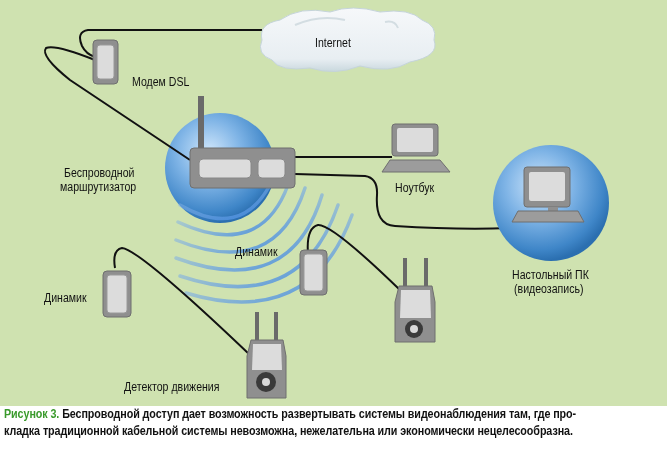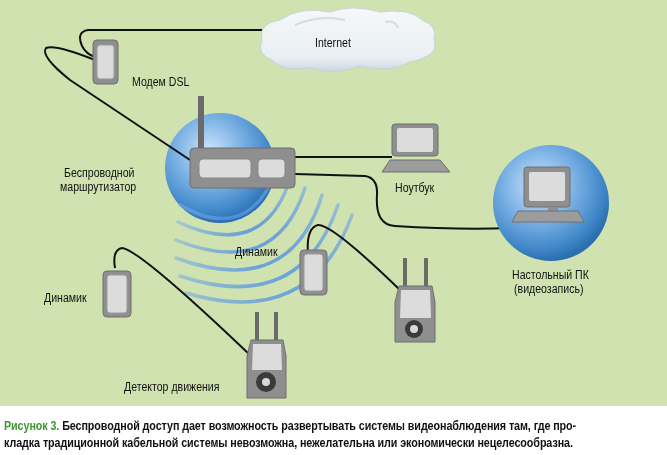--- a/index.html
+++ b/index.html
@@ -1,20 +1,20 @@
 <!DOCTYPE html>
 <html><head>
   <meta charset="utf-8">
   <style>
     html, body { margin:0; padding:0; }
     body { width:667px; height:455px; background:#ffffff; position:relative; overflow:hidden; font-family:"Liberation Sans", sans-serif; }
     #diagram { position:absolute; left:0; top:0; width:667px; height:406px; background:#cfe2b0; }
     #diagram svg { position:absolute; left:0; top:0; }
     .lbl { position:absolute; font-family:"Liberation Sans", sans-serif; font-size:12px; color:#111; line-height:14px; white-space:nowrap; transform:scaleX(0.88); transform-origin:left top; }
-    #caption { position:absolute; left:4px; top:418px; width:660px; font-family:"Liberation Sans", sans-serif; font-size:12.5px; line-height:17px; color:#111; font-weight:bold; letter-spacing:-0.1px; }
+    #caption { position:absolute; left:4px; top:406px; width:660px; font-family:"Liberation Sans", sans-serif; font-size:12.5px; line-height:17px; color:#111; font-weight:bold; letter-spacing:-0.1px; }
     #caption .fig { color:#3a9a2c; }
     #caption .line { display:block; white-space:nowrap; transform:scaleX(0.86); transform-origin:left top; }
   </style>
 </head>
 <body>
 
 <div id="diagram">
   <svg width="667" height="406" viewBox="0 0 667 406">
     <defs>
       <radialGradient id="sphereGrad" cx="40%" cy="35%" r="65%">

